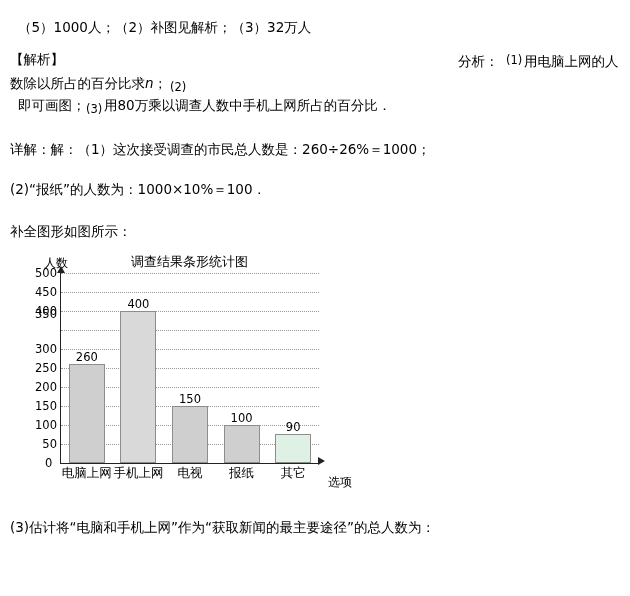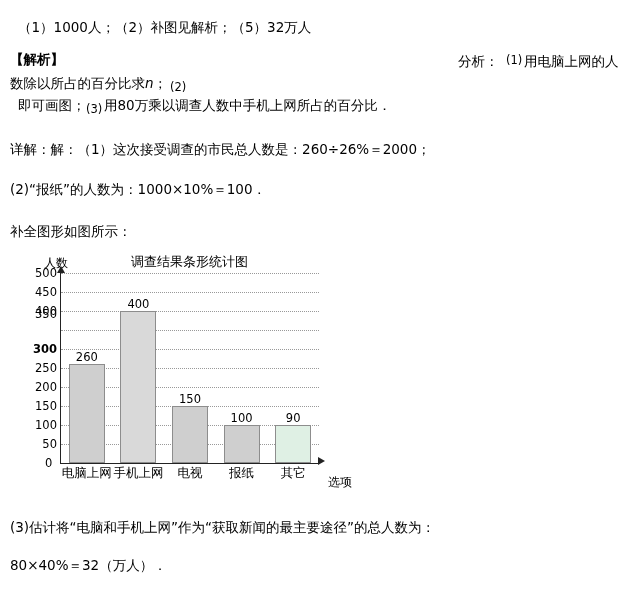--- a/index.html
+++ b/index.html
@@ -21,21 +21,21 @@
     width: 630px;
     height: 596px;
     padding: 0;
   }
   .line {
     position: absolute;
     white-space: nowrap;
     line-height: 1.35;
   }
   .bold {
-    font-weight: bold;
+    font-weight: normal;
     text-align: center;
   }
   .sub {
     font-size: 11.5px;
   }
   .italic {
     font-style: italic;
   }
 
   
@@ -141,36 +141,36 @@
     border-bottom: 7px solid #222;
     border-left: 4px solid transparent;
     border-right: 4px solid transparent;
   }
 </style>
 </head>
 <body>
 
 <div class="page">
 
-  <div class="line" style="left:18px; top:18px;">（1）1000人；（2）补图见解析；（5）32万人</div>
+  <div class="line" style="left:18px; top:18px;">（5）1000人；（2）补图见解析；（3）32万人</div>
 
   <div class="line bold" style="left:10px; top:50px;">【解析】</div>
 
   <div class="line" style="left:458px; top:52px;">分析：</div>
   <div class="line sub" style="left:506px; top:53px;">(1)</div>
   <div class="line" style="left:524px; top:52px;">用电脑上网的人</div>
 
   <div class="line" style="left:10px; top:74px;">数除以所占的百分比求<span class="italic">n</span>；</div>
   <div class="line sub" style="left:170px; top:80px;">(2)</div>
 
   <div class="line" style="left:18px; top:96px;">即可画图；</div>
   <div class="line sub" style="left:86px; top:102px;">(3)</div>
   <div class="line" style="left:104px; top:96px;">用80万乘以调查人数中手机上网所占的百分比．</div>
 
-  <div class="line" style="left:10px; top:140px;">详解：解：（1）这次接受调查的市民总人数是：260÷26%＝2000；</div>
+  <div class="line" style="left:10px; top:140px;">详解：解：（1）这次接受调查的市民总人数是：260÷26%＝1000；</div>
   <div class="line" style="left:10px; top:180px;">(2)“报纸”的人数为：1000×10%＝100．</div>
   <div class="line" style="left:10px; top:222px;">补全图形如图所示：</div>
 
   <div class="chart-wrap">
     <div class="axis-ylabel">人数</div>
     <div class="chart-title">调查结果条形统计图</div>
     <div class="axis-xlabel">选项</div>
     <div class="y-arrow"></div>
     <div class="x-arrow"></div>
 
@@ -180,21 +180,21 @@
         <div class="ytick" style="top: 171px;">50</div>
         <div class="gridline" style="top: 152px;"></div>
         <div class="ytick" style="top: 152px;">100</div>
         <div class="gridline" style="top: 133px;"></div>
         <div class="ytick" style="top: 133px;">150</div>
         <div class="gridline" style="top: 114px;"></div>
         <div class="ytick" style="top: 114px;">200</div>
         <div class="gridline" style="top: 95px;"></div>
         <div class="ytick" style="top: 95px;">250</div>
         <div class="gridline" style="top: 76px;"></div>
-        <div class="ytick" style="top: 76px; font-weight: bold;">300</div>
+        <div class="ytick" style="top: 76px;">300</div>
         <div class="gridline" style="top: 57px;"></div>
         <div class="ytick" style="top: 41px; margin-left: 32px;">350</div>
         <div class="gridline" style="top: 38px;"></div>
         <div class="ytick" style="top: 38px;">400</div>
         <div class="gridline" style="top: 19px;"></div>
         <div class="ytick" style="top: 19px;">450</div>
         <div class="gridline" style="top: 0px;"></div>
         <div class="ytick" style="top: 0px;">500</div>
         <div class="bar b1" style="height: 98.8px; left: 7.8px;">
           <div class="bar-value">260</div>
@@ -205,23 +205,22 @@
         </div>
         <div class="bar-label" style="left: 51.6px; width: 51.6px;">手机上网</div>
         <div class="bar b3" style="height: 57px; left: 111px;">
           <div class="bar-value">150</div>
         </div>
         <div class="bar-label" style="left: 103.2px; width: 51.6px;">电视</div>
         <div class="bar b4" style="height: 38px; left: 162.6px;">
           <div class="bar-value">100</div>
         </div>
         <div class="bar-label" style="left: 154.8px; width: 51.6px;">报纸</div>
-        <div class="bar b5" style="height: 38px; left: 214.2px; padding-left: 20px;">
+        <div class="bar b5" style="height: 29px; left: 214.2px; padding-left: 20px;">
           <div class="bar-value">90</div>
         </div>
         <div class="bar-label" style="left: 206.4px; width: 51.6px; text-align: center;">其它</div>
       </div>
   </div>
 
   <div class="line" style="left:10px; top:518px;">(3)估计将“电脑和手机上网”作为“获取新闻的最主要途径”的总人数为：</div>
-  <div class="line" style="left:10px; top:556px;">80×40%＝32（万人）．</div>
 
 </div>
 
 </body></html>

